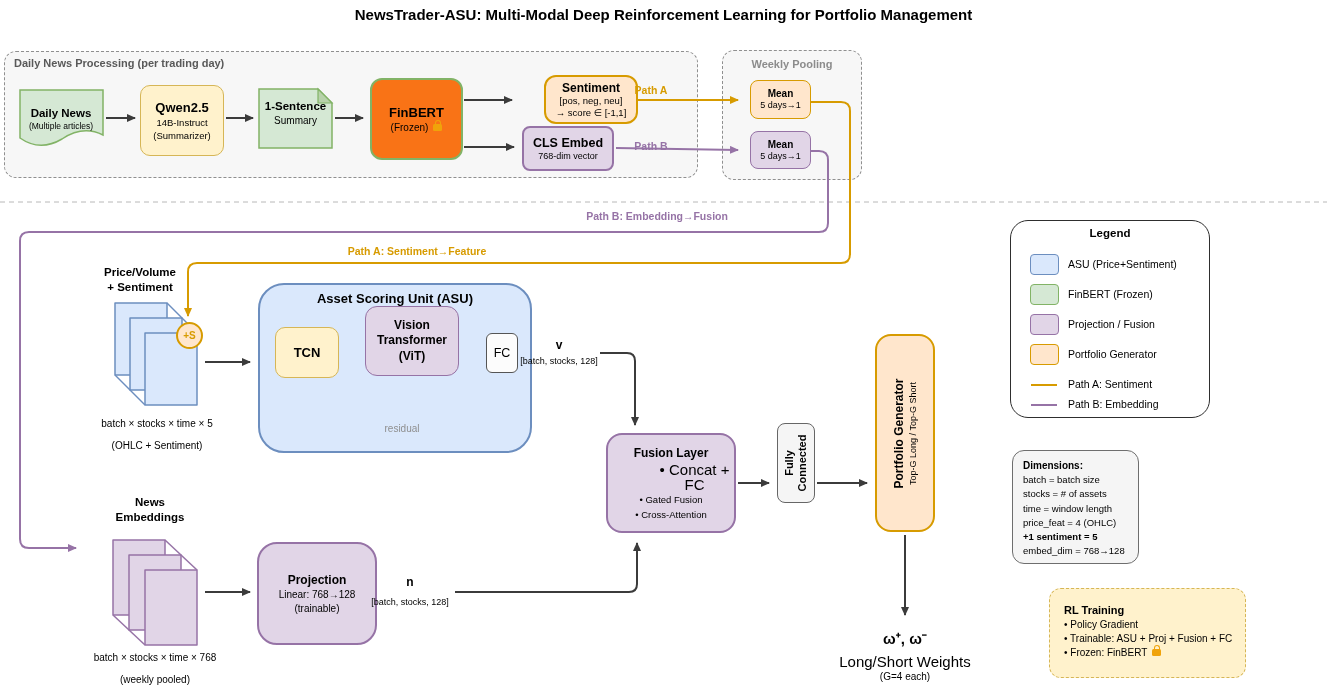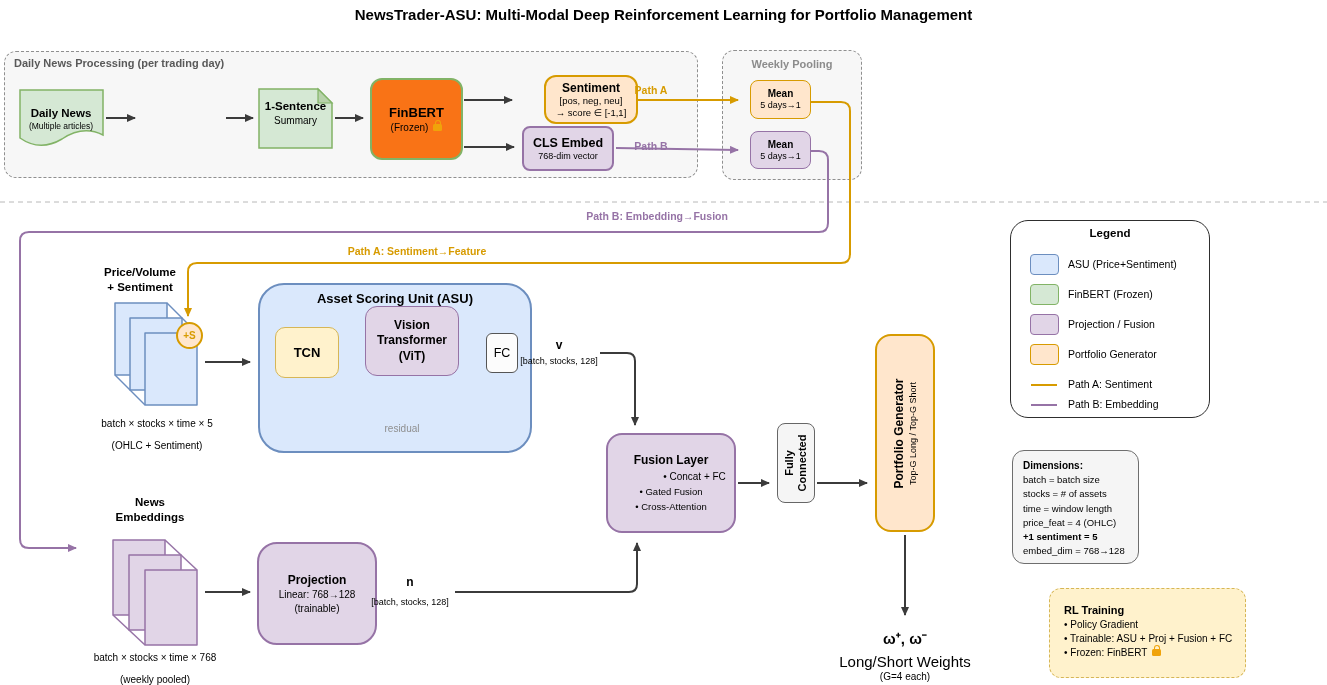--- a/index.html
+++ b/index.html
@@ -103,20 +103,25 @@
 
   <div class="txt b" style="left:0; top:6px; width:1327px; font-size:15px;">NewsTrader-ASU: Multi-Modal Deep Reinforcement Learning for Portfolio Management</div>
 
   <div class="txt b" style="left:14px; top:57px; width:400px; text-align:left; font-size:11px; color:#595959;">Daily News Processing (per trading day)</div>
 
   <div class="txt" style="left:16px; top:97px; width:90px;">
     <div class="b" style="font-size:11.5px; line-height:15px;margin-top:9px;">Daily News</div>
     <div style="font-size:8.5px; line-height:11px;">(Multiple articles)</div>
   </div>
 
+  <div class="node yellow" style="left:140px; top:85px; width:84px; height:71px; border-radius:10px;">
+    <div class="b" style="font-size:13px; line-height:16px;">Qwen2.5</div>
+    <div style="font-size:9.5px; line-height:13px;">14B-Instruct</div>
+    <div style="font-size:9.5px; line-height:13px;">(Summarizer)</div>
+  </div>
 
   <div class="txt" style="left:259px; top:99px; width:73px;">
     <div class="b" style="font-size:11.5px; line-height:15px;">1-Sentence</div>
     <div style="font-size:10px; line-height:14px;">Summary</div>
   </div>
 
   <div class="node green" style="left:370px; top:78px; width:93px; height:82px; border-radius:12px;">
     <div class="b" style="font-size:13px; line-height:17px;">FinBERT</div>
     <div style="font-size:10px; line-height:14px;"><span>(Frozen)</span><span class="lock-icon"></span></div>
   </div>
@@ -186,21 +191,21 @@
   <div class="node purple" style="left:257px; top:542px; width:120px; height:103px; border-radius:20px;">
     <div class="b" style="font-size:12px; line-height:16px;">Projection</div>
     <div style="font-size:10px; line-height:14px;">Linear: 768→128</div>
     <div style="font-size:10px; line-height:14px;">(trainable)</div>
   </div>
   <div class="txt b" style="left:385px; top:575px; width:50px; font-size:12px;">n</div>
   <div class="txt" style="left:365px; top:597px; width:90px; font-size:9px;">[batch, stocks, 128]</div>
 
   <div class="node purple" style="left:606px; top:433px; width:130px; height:100px; border-radius:16px;">
     <div class="b" style="font-size:12px; line-height:17px;">Fusion Layer</div>
-    <div style="font-size:10px; line-height:15px;margin-left:47px;">• Concat + FC</div>
+    <div style="font-size:15px; line-height:15px;margin-left:47px;">• Concat + FC</div>
     <div style="font-size:9.5px; line-height:15px;">• Gated Fusion</div>
     <div style="font-size:9.5px; line-height:15px;">• Cross-Attention</div>
   </div>
 
   <div class="node graybx" style="left:777px; top:423px; width:38px; height:80px; border-radius:8px;">
     <div class="vwrap">
         <div class="vtext b" style="font-size:11px; line-height:13px;">
       <div>Fully</div>
       <div>Connected</div>
     </div>

